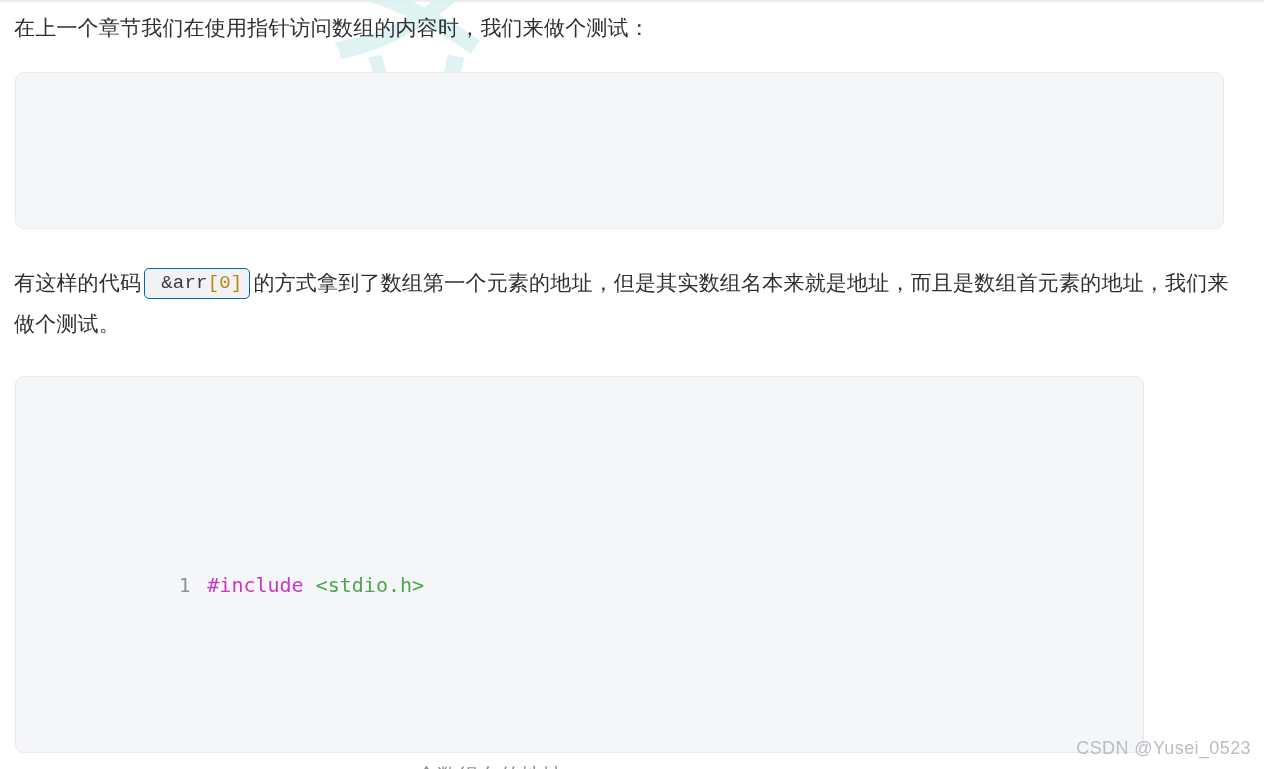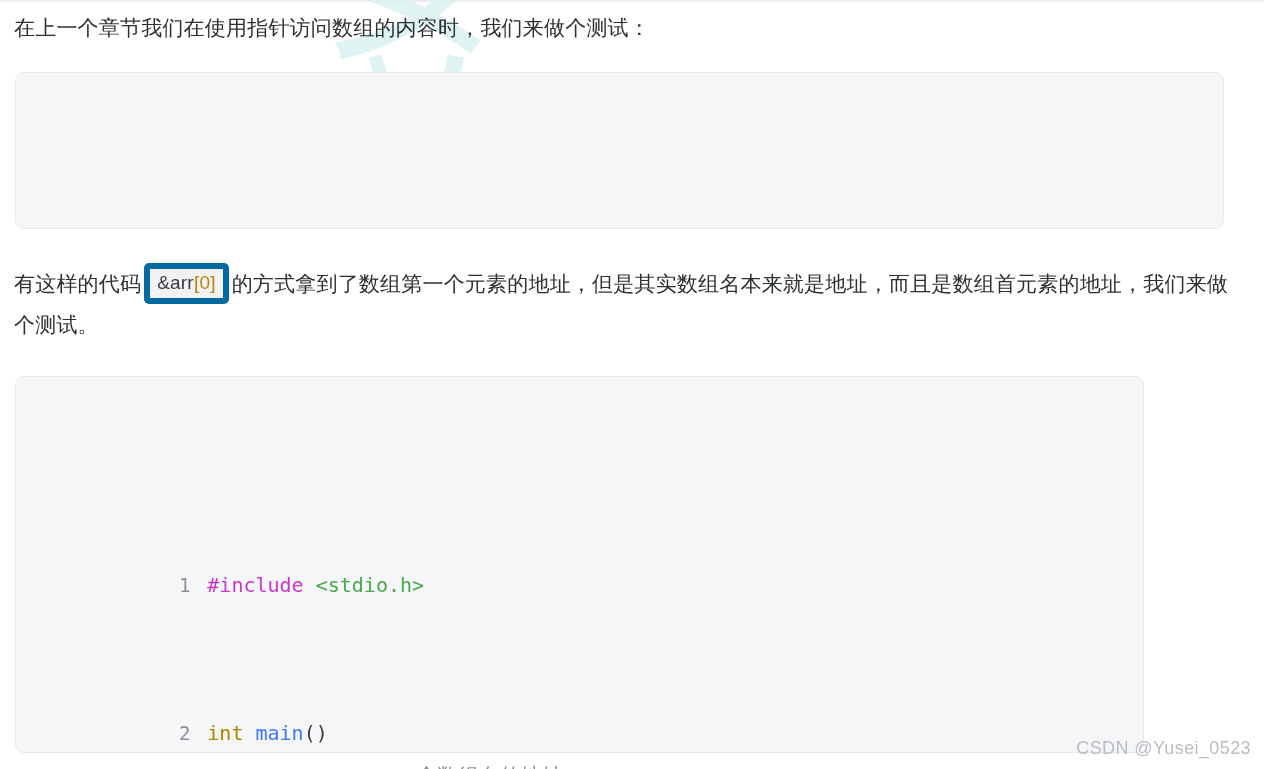--- a/index.html
+++ b/index.html
@@ -55,25 +55,25 @@
     color: #2c3033;
     letter-spacing: .2px;
     font-family: "DejaVu Sans", "Liberation Sans", sans-serif;
   }
   #para-1 { top: 8px; left: 14px; width: 1230px; }
   #para-2 { top: 263px; left: 14px; width: 1225px; }
 
   code.inline-code {
     display: inline-block;
     background: #f2f2f4;
-    border: 6px solid #0369a1;
+    border: 1px solid #0369a1;
     border-radius: 5px;
-    padding: 1px 7px 2px 7px;
+    padding: 1px 7px 2px 16px;
     margin: 0 3px;
-    font-family: Liberation Sans, sans-serif;
+    font-family: Liberation Mono, monospace;
     font-size: 19px;
     line-height: 26px;
     vertical-align: 2px;
     color: #383a42;
     white-space: pre;
   }
   code.inline-code .tok-punct { color: #b8860b; }
   code.inline-code .tok-num { color: #b8860b; }
 
   
@@ -172,23 +172,20 @@
 
   <p class="para" id="para-2"><span>有这样的代码</span><code class="inline-code"><span class="tok-plain">&amp;arr</span><span class="tok-punct">[</span><span class="tok-num">0</span><span class="tok-punct">]</span></code><span>的方式拿到了数组第一个元素的地址，但是其实数组名本来就是地址，而且是数组首元素的地址，我们来做个测试。</span></p>
 
   <div class="codeblock" id="codeblock-2">
     <div class="code-lines">
 
       <span class="code-line">
         <span class="ln">1</span><span class="code-text"><span class="tok-preproc">#include</span> <span class="tok-header">&lt;stdio.h&gt;</span></span>
       </span>
 
-      <span class="code-line">
-        <span class="ln">2</span><span class="code-text"><span class="tok-kw">int</span> <span class="tok-fn">main</span><span class="tok-plain">()</span></span>
-      </span>
 
       
 
       
 
       
 
       
 
       

